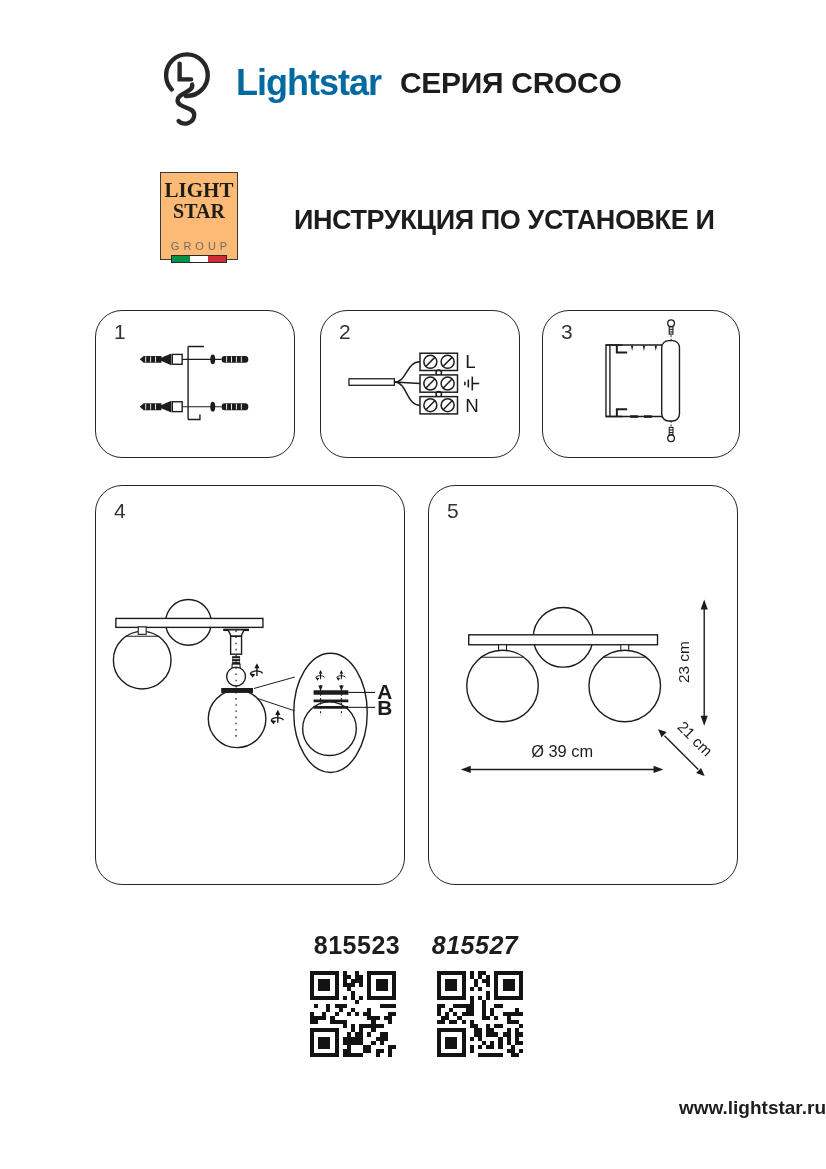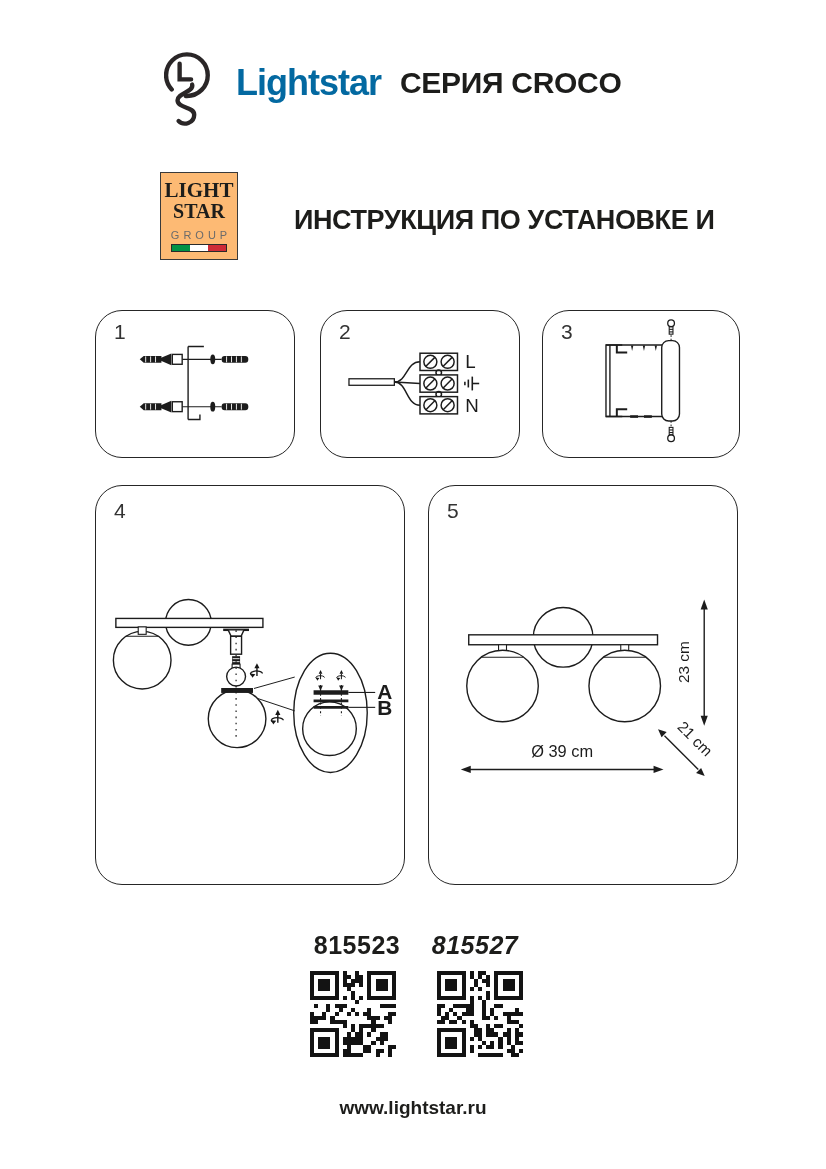--- a/index.html
+++ b/index.html
@@ -12,21 +12,21 @@
   .wordmark{left:221px;top:62px;font-size:36px;font-weight:bold;letter-spacing:-1px;color:#0369a1;margin-left:15px;}
   .series{left:400px;top:66px;width:292px;text-align:left;font-weight:bold;}
   .series .l1{font-size:30px;line-height:34px;letter-spacing:-0.3px;}
   .series .l2{font-size:27px;line-height:31px;letter-spacing:-0.3px;}
 
   
   .group-box{left:160px;top:172px;width:78px;height:88px;border:1.3px solid #3a3a3a;
              box-sizing:border-box;text-align:center;background:#fdba74;}
   .group-box .gl1{margin-top:7px;font-family:"Liberation Serif",serif;font-weight:bold;font-size:21px;line-height:20px;}
   .group-box .gl2{font-family:"Liberation Serif",serif;font-weight:bold;font-size:20px;line-height:22px;}
-  .group-box .gl3{font-size:11px;letter-spacing:4px;text-indent:4px;color:#6b6b6b;margin-top:7px;line-height:12px;}
+  .group-box .gl3{font-size:11px;letter-spacing:4px;text-indent:4px;color:#6b6b6b;margin-top:18px;line-height:12px;}
   .flag{width:54px;height:6px;margin:3px auto 0;border:1px solid #2a2a2a;display:flex;box-sizing:content-box;}
   .flag span{flex:1;height:100%;}
 
   .instr-title{left:294px;top:180px;font-weight:bold;font-size:27px;line-height:33px;letter-spacing:-0.4px;margin-top:24px;}
 
   
   .panel{position:absolute;border:1.6px solid #262626;border-radius:27px;background:#fff;box-sizing:border-box;}
   .p1{left:95px;top:310px;width:200px;height:148px;}
   .p2{left:320px;top:310px;width:200px;height:148px;}
   .p3{left:542px;top:310px;width:198px;height:148px;}
@@ -36,21 +36,21 @@
   .p4 .num,.p5 .num{top:13px;}
   .panel svg{position:absolute;left:0;top:0;width:100%;height:100%;}
   svg{font-family:"Liberation Sans",sans-serif;}
 
   
   .art{position:absolute;top:931px;width:118px;text-align:center;font-size:25px;font-weight:bold;letter-spacing:0.5px;}
   .art1{left:298px;} .art2{left:416px;font-style:italic;}
   .qr{position:absolute;top:971px;width:86px;height:86px;}
   .qr1{left:310px;} .qr2{left:437px;}
 
-  .footer{left:0;top:1097px;width:826px;text-align:center;font-size:19px;font-weight:bold;}
+  .footer{left:0;top:1097px;width:826px;text-align:right;font-size:19px;font-weight:bold;}
 </style>
 </head>
 <body>
 
 <div class="page">
 
   <svg class="abs bulb-icon" viewBox="0 0 48 88">
     <g fill="none" stroke="#2a2627" stroke-width="4.2" stroke-linecap="round">
       <circle cx="22" cy="24" r="20" pathLength="100" stroke-dasharray="26 12 62"></circle>
       <path d="M15,13 L15,28 L26,28"></path>

